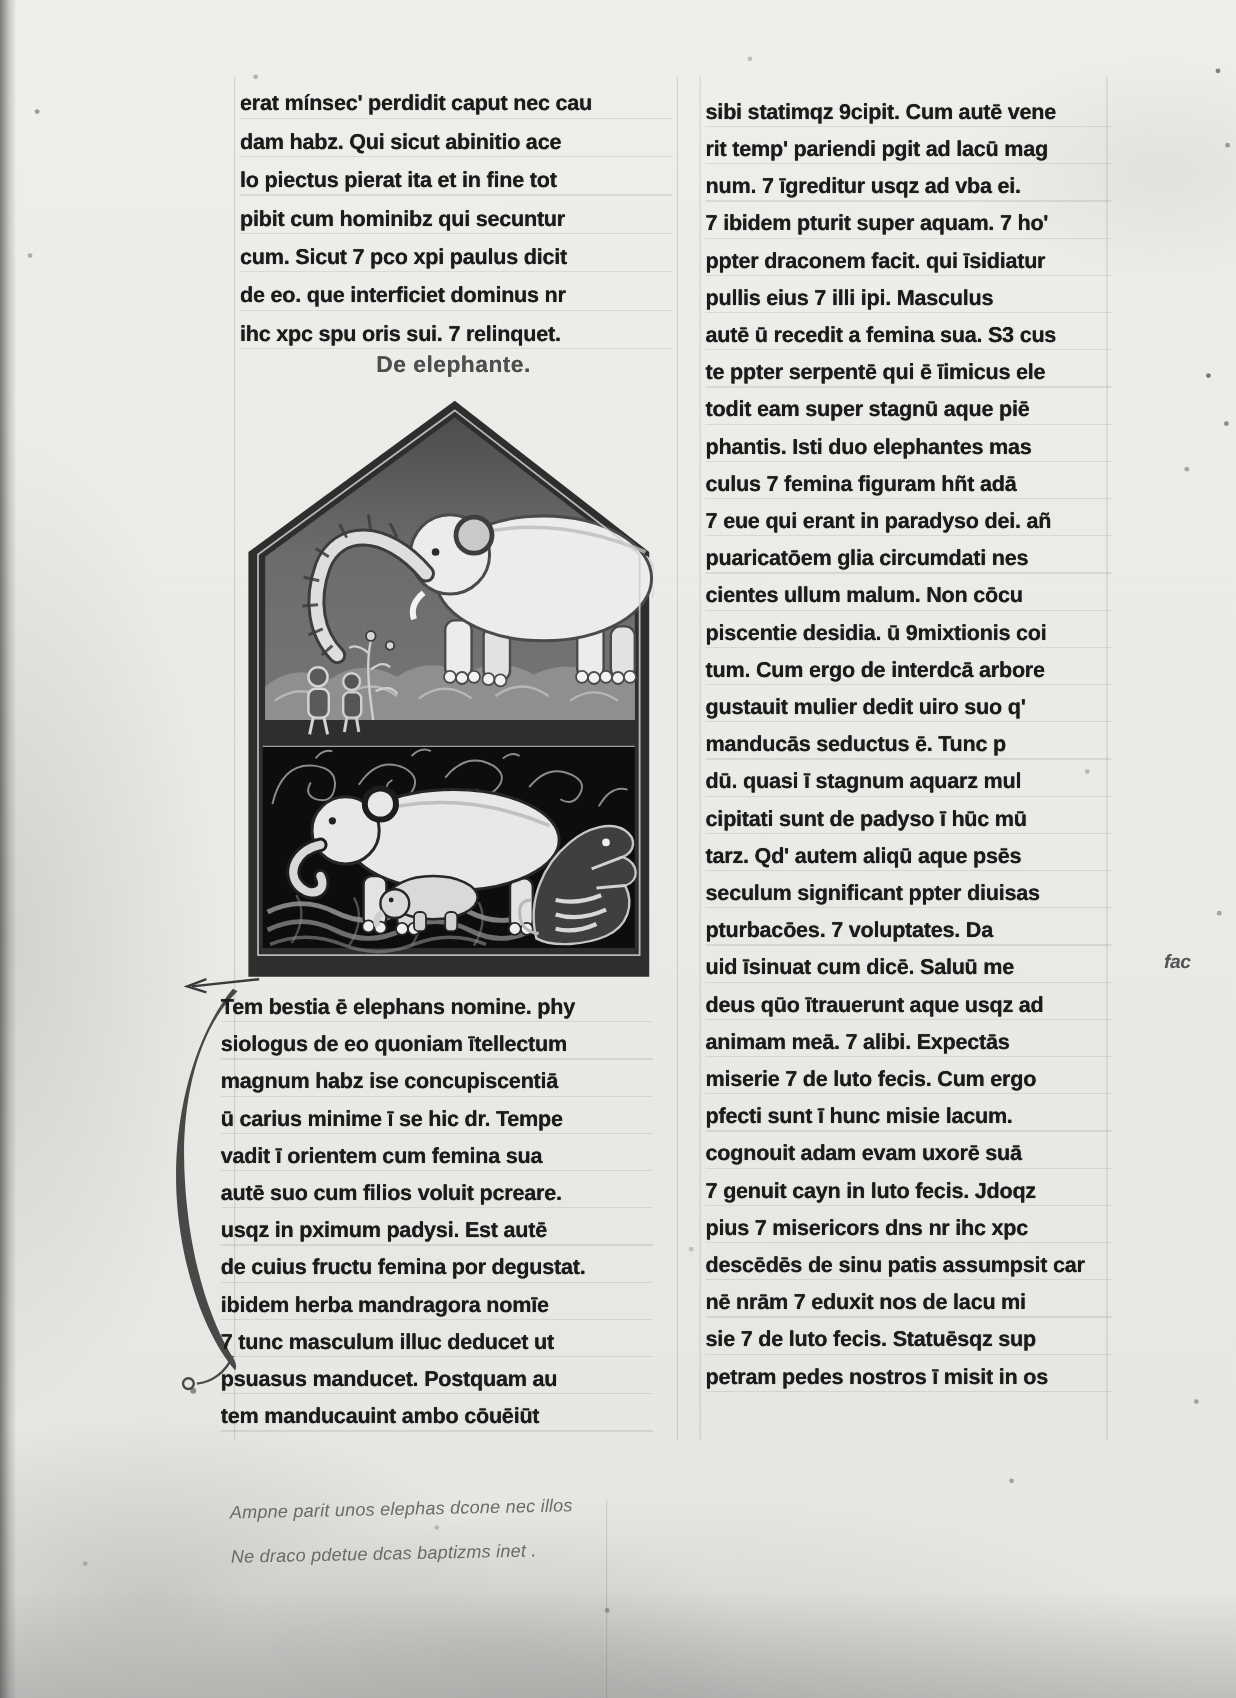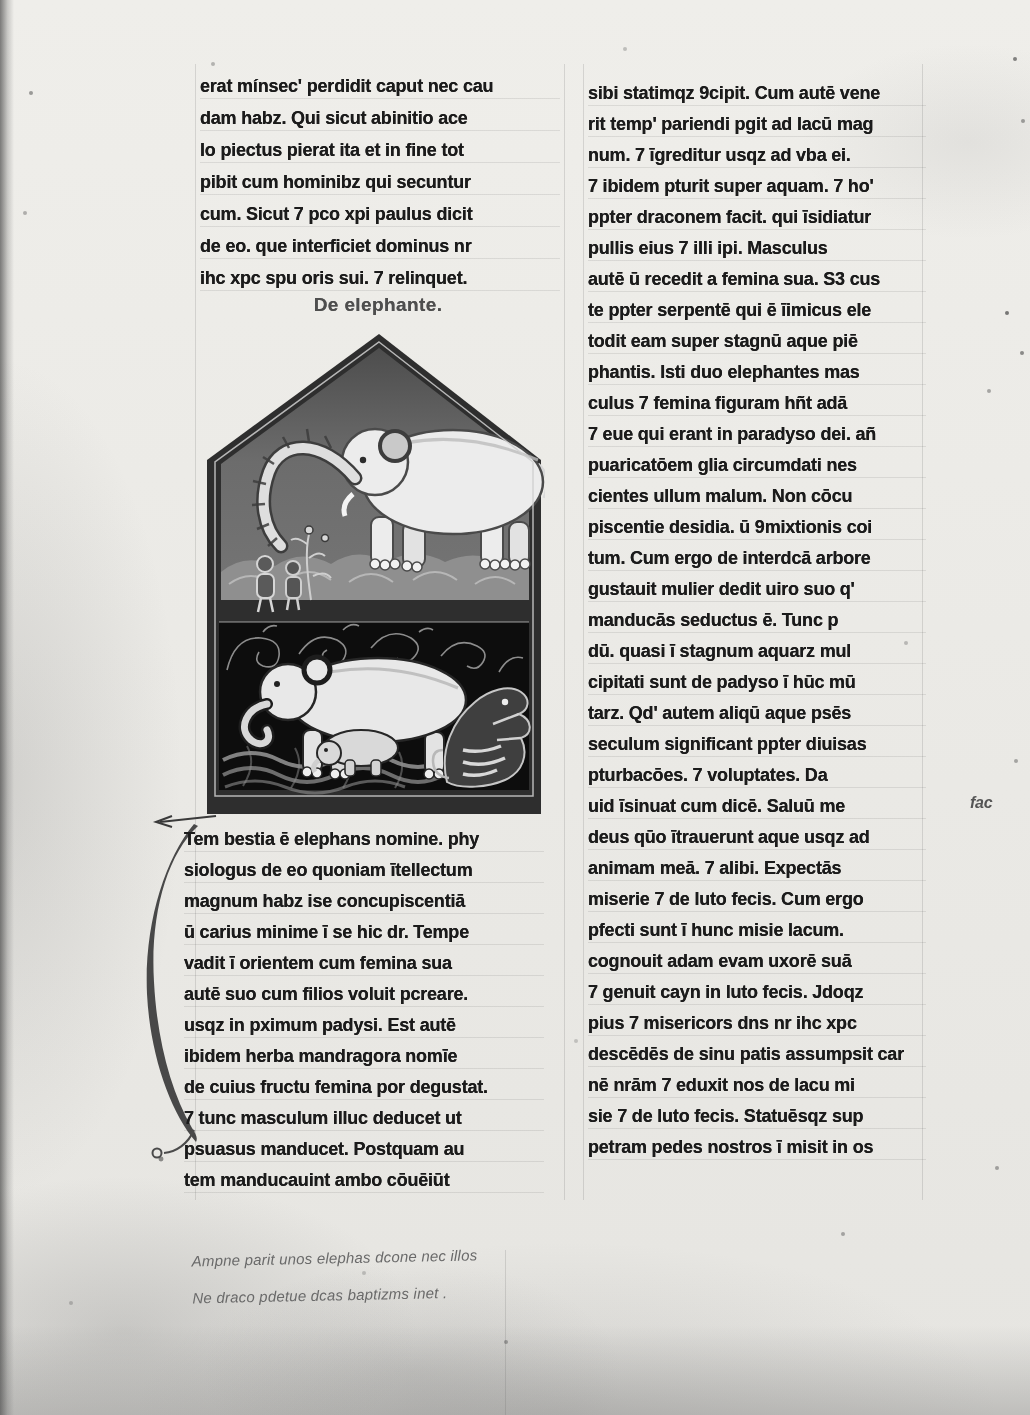--- a/index.html
+++ b/index.html
@@ -213,22 +213,22 @@
   </svg>
 
   <div class="ms-col" style="left:184px;top:824px;width:360px">
       <div class="ms-line">Tem bestia ē elephans nomine. phy</div>
       <div class="ms-line">siologus de eo quoniam ītellectum</div>
       <div class="ms-line">magnum habz ise concupiscentiā</div>
       <div class="ms-line">ū carius minime ī se hic dr. Tempe</div>
       <div class="ms-line">vadit ī orientem cum femina sua</div>
       <div class="ms-line">autē suo cum filios voluit pcreare.</div>
       <div class="ms-line">usqz in pximum padysi. Est autē</div>
+      <div class="ms-line">de cuius fructu femina por degustat.</div>
       <div class="ms-line">ibidem herba mandragora nomīe</div>
-      <div class="ms-line">de cuius fructu femina por degustat.</div>
       <div class="ms-line">7 tunc masculum illuc deducet ut</div>
       <div class="ms-line">psuasus manducet. Postquam au</div>
       <div class="ms-line">tem manducauint ambo cōuēiūt</div>
     </div>
 
   <div class="ms-col" style="left:588px;top:78px;width:338px">
       <div class="ms-line">sibi statimqz 9cipit. Cum autē vene</div>
       <div class="ms-line">rit temp' pariendi pgit ad lacū mag</div>
       <div class="ms-line">num. 7 īgreditur usqz ad vba ei.</div>
       <div class="ms-line">7 ibidem pturit super aquam. 7 ho'</div>

